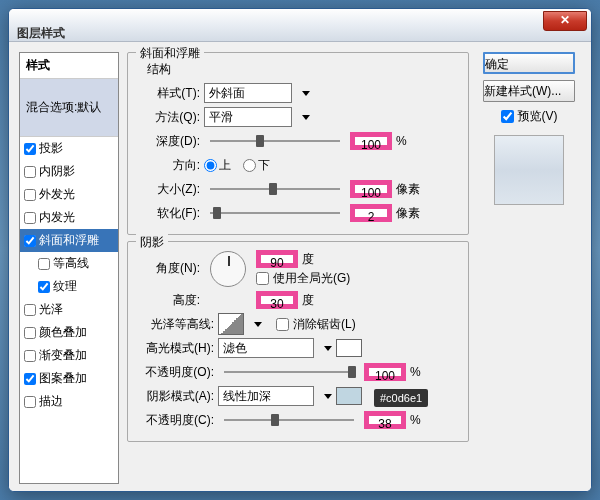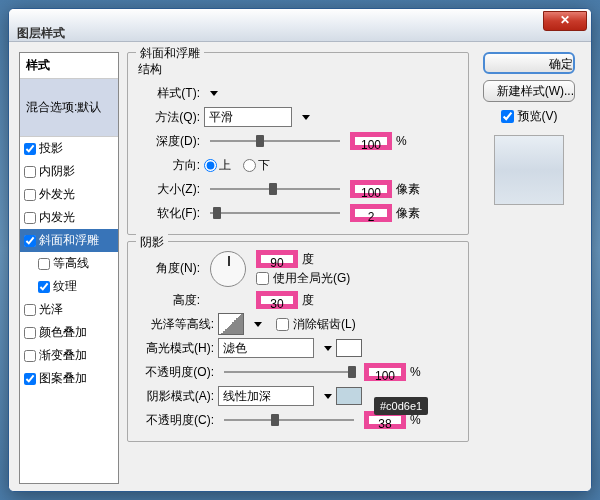--- a/index.html
+++ b/index.html
@@ -23,30 +23,30 @@
 .lbl{width:64px;text-align:right;flex-shrink:0}
 .sel-box{border:1px solid #777;background:#fff;height:20px;padding:0 4px;display:flex;align-items:center;min-width:70px}
 .dd{width:0;height:0;border-left:4px solid transparent;border-right:4px solid transparent;border-top:5px solid #000;margin-left:6px}
 .num{border:5px solid #ec4899;background:#fff;width:42px;height:18px;text-align:center;line-height:16px}
 .slider{flex:1;height:18px;position:relative;margin:0 6px;max-width:130px}
 .slider .track{position:absolute;top:8px;left:0;right:0;height:2px;background:#999}
 .slider .thumb{position:absolute;top:3px;width:8px;height:12px;background:#555;border-radius:1px}
 .unit{width:28px}
 .radio{display:flex;align-items:center;gap:2px;margin-right:8px}
 .right{width:104px;flex-shrink:0;display:flex;flex-direction:column;gap:6px;align-items:center}
-.btn{width:92px;height:22px;border:1px solid #888;background:linear-gradient(180deg,#fdfdfd,#e4e4e4);border-radius:6px;cursor:pointer;text-align:right;line-height:20px}
+.btn{width:92px;height:22px;border:1px solid #888;background:linear-gradient(180deg,#fdfdfd,#e4e4e4);border-radius:1px;cursor:pointer;text-align:left;line-height:20px}
 .btn.primary{border:2px solid #4a8ad4}
 .chk-row{display:flex;align-items:center;gap:4px}
 .preview{width:70px;height:70px;border:1px solid #aaa;background:linear-gradient(180deg,#e8eef4 0%,#d0dae5 50%,#dde5ed 100%);margin-top:4px}
 .angle-dial{width:36px;height:36px;border:1px solid #888;border-radius:50%;background:#f8f8f8;position:relative;margin:0 6px}
 .angle-dial .ptr{position:absolute;top:4px;left:17px;width:2px;height:10px;background:#333}
 .swatch{width:26px;height:18px;border:1px solid #666}
 .contour-sw{width:26px;height:22px;border:1px solid #666;background:linear-gradient(135deg,#fff 0 50%,#888 50% 100%)}
 .tooltip{position:absolute;background:#333;color:#fff;padding:3px 6px;border-radius:2px;font-size:11px}
-.sub-legend{font-size:12px;margin:2px 0 4px 2px}
+.sub-legend{font-size:12px;margin:2px 0 4px 11px}
 </style>
 </head>
 <body>
 
 <div class="window">
   <div class="titlebar">
     <span class="title">图层样式</span>
     <div class="close-btn">
       <span>✕</span>
     </div>
@@ -94,30 +94,37 @@
             <span>颜色叠加</span>
           </div>
           <div class="item">
             <input type="checkbox" style="">
             <span>渐变叠加</span>
           </div>
           <div class="item">
             <input type="checkbox" checked="" style="">
             <span>图案叠加</span>
           </div>
+          <div class="item">
+            <input type="checkbox" style="">
+            <span>描边</span>
+          </div>
         </div>
     </div>
 
     <div class="main">
       <div class="group">
         <div class="legend">斜面和浮雕</div>
         <div class="sub-legend">结构</div>
 
         <div class="row">
           <span class="lbl">样式(T):</span>
+          <div class="sel-box" style="width:88px">
+              <span>外斜面</span>
+            </div>
             <span class="dd"></span>
         </div>
         <div class="row">
           <span class="lbl">方法(Q):</span>
           <div class="sel-box" style="width:88px">
               <span>平滑</span>
             </div>
             <span class="dd"></span>
         </div>
         <div class="row">
@@ -210,21 +217,21 @@
           <div class="num">100</div>
           <span class="unit">%</span>
         </div>
         <div class="row" style="position:relative">
           <span class="lbl" style="width:78px">阴影模式(A):</span>
           <div class="sel-box" style="width:96px">
               <span>线性加深</span>
             </div>
             <span class="dd"></span>
           <div class="swatch" id="shsw" style="background: rgb(192, 214, 225);"></div>
-          <div class="tooltip" style="left:238px;top:12px">#c0d6e1</div>
+          <div class="tooltip" style="left:238px;top:4px">#c0d6e1</div>
         </div>
         <div class="row">
           <span class="lbl" style="width:78px">不透明度(C):</span>
           <div class="slider">
               <div class="track"></div>
               <div class="thumb" style="left:36%"></div>
             </div>
           <div class="num">38</div>
           <span class="unit">%</span>
         </div>

